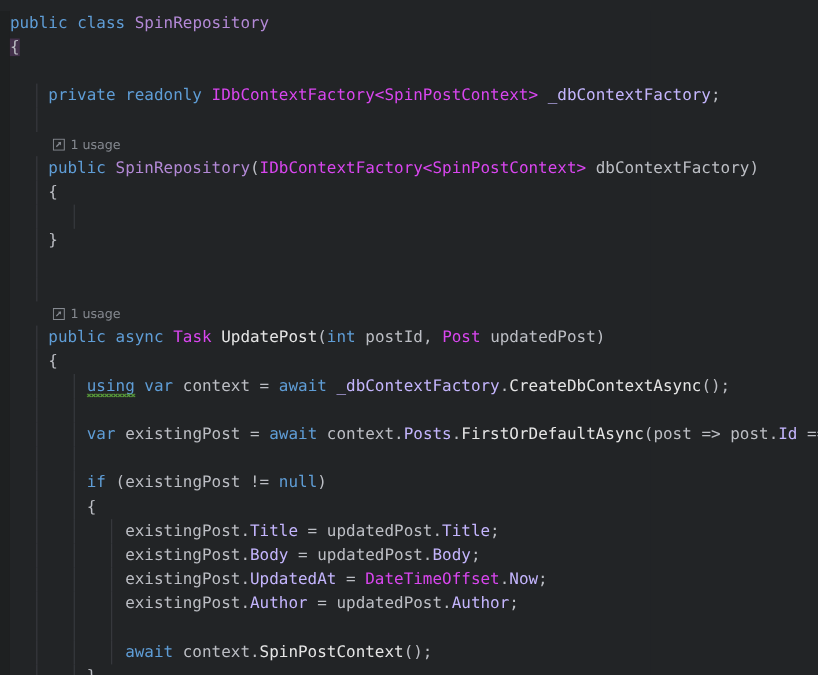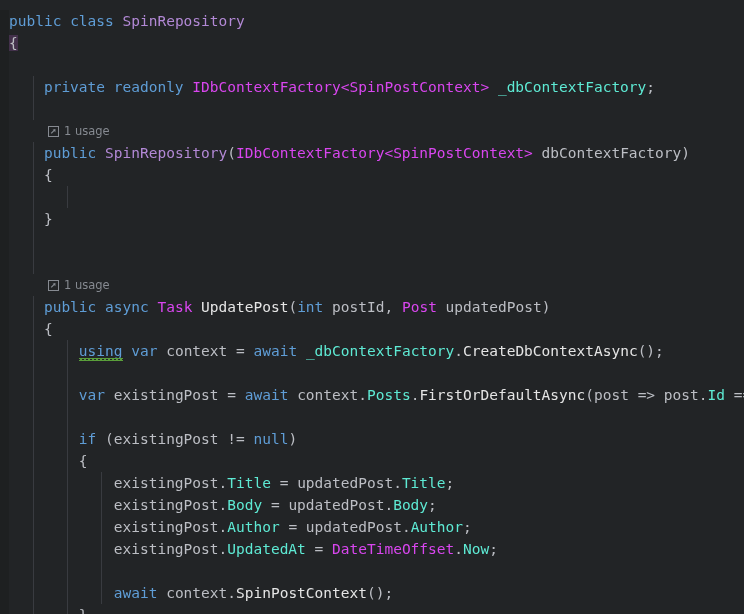--- a/index.html
+++ b/index.html
@@ -64,21 +64,21 @@
   }
   .g1 { left: 33px; }
   .g2 { left: 67px; }
   .g3 { left: 101px; }
 
   
   .kw   { color: #5f9dd6; }           
   .type { color: #d946ef; }           
   .cls  { color: #b389d6; }           
   .meth { color: #e5e5e5; }           
-  .fld  { color: #5eead4; }           
+  .fld  { color: #c4b5fd; }           
   .pln  { color: #bcbec4; }           
   .brace-match {
     background: #43314b;
     color: #bcbec4;
   }
 
   
   .squiggle {
     position: relative;
     display: inline-block;
@@ -186,23 +186,23 @@
     <div class="line"><div class="guide g1"></div><div class="guide g2"></div><span class="txt"> </span></div>
 
     <div class="line"><div class="guide g1"></div><div class="guide g2"></div><span class="txt">        <span class="kw">if</span> <span class="pln">(</span><span class="pln">existingPost</span> <span class="pln">!=</span> <span class="kw">null</span><span class="pln">)</span></span></div>
 
     <div class="line"><div class="guide g1"></div><div class="guide g2"></div><span class="txt">        <span class="pln">{</span></span></div>
 
     <div class="line"><div class="guide g1"></div><div class="guide g2"></div><div class="guide g3"></div><span class="txt">            <span class="pln">existingPost</span><span class="pln">.</span><span class="fld">Title</span> <span class="pln">=</span> <span class="pln">updatedPost</span><span class="pln">.</span><span class="fld">Title</span><span class="pln">;</span></span></div>
 
     <div class="line"><div class="guide g1"></div><div class="guide g2"></div><div class="guide g3"></div><span class="txt">            <span class="pln">existingPost</span><span class="pln">.</span><span class="fld">Body</span> <span class="pln">=</span> <span class="pln">updatedPost</span><span class="pln">.</span><span class="fld">Body</span><span class="pln">;</span></span></div>
 
+    <div class="line"><div class="guide g1"></div><div class="guide g2"></div><div class="guide g3"></div><span class="txt">            <span class="pln">existingPost</span><span class="pln">.</span><span class="fld">UpdatedAt</span> <span class="pln">=</span> <span class="type">DateTimeOffset</span><span class="pln">.</span><span class="fld">Now</span><span class="pln">;</span></span></div>
+
     <div class="line"><div class="guide g1"></div><div class="guide g2"></div><div class="guide g3"></div><span class="txt">            <span class="pln">existingPost</span><span class="pln">.</span><span class="fld">Author</span> <span class="pln">=</span> <span class="pln">updatedPost</span><span class="pln">.</span><span class="fld">Author</span><span class="pln">;</span></span></div>
-
-    <div class="line"><div class="guide g1"></div><div class="guide g2"></div><div class="guide g3"></div><span class="txt">            <span class="pln">existingPost</span><span class="pln">.</span><span class="fld">UpdatedAt</span> <span class="pln">=</span> <span class="type">DateTimeOffset</span><span class="pln">.</span><span class="fld">Now</span><span class="pln">;</span></span></div>
 
     <div class="line"><div class="guide g1"></div><div class="guide g2"></div><div class="guide g3"></div><span class="txt"> </span></div>
 
     <div class="line"><div class="guide g1"></div><div class="guide g2"></div><div class="guide g3"></div><span class="txt">            <span class="kw">await</span> <span class="pln">context</span><span class="pln">.</span><span class="meth">SpinPostContext</span><span class="pln">();</span></span></div>
 
     <div class="line"><div class="guide g1"></div><div class="guide g2"></div><span class="txt">        <span class="pln">}</span></span></div>
 
   </div>
 </div>
 

